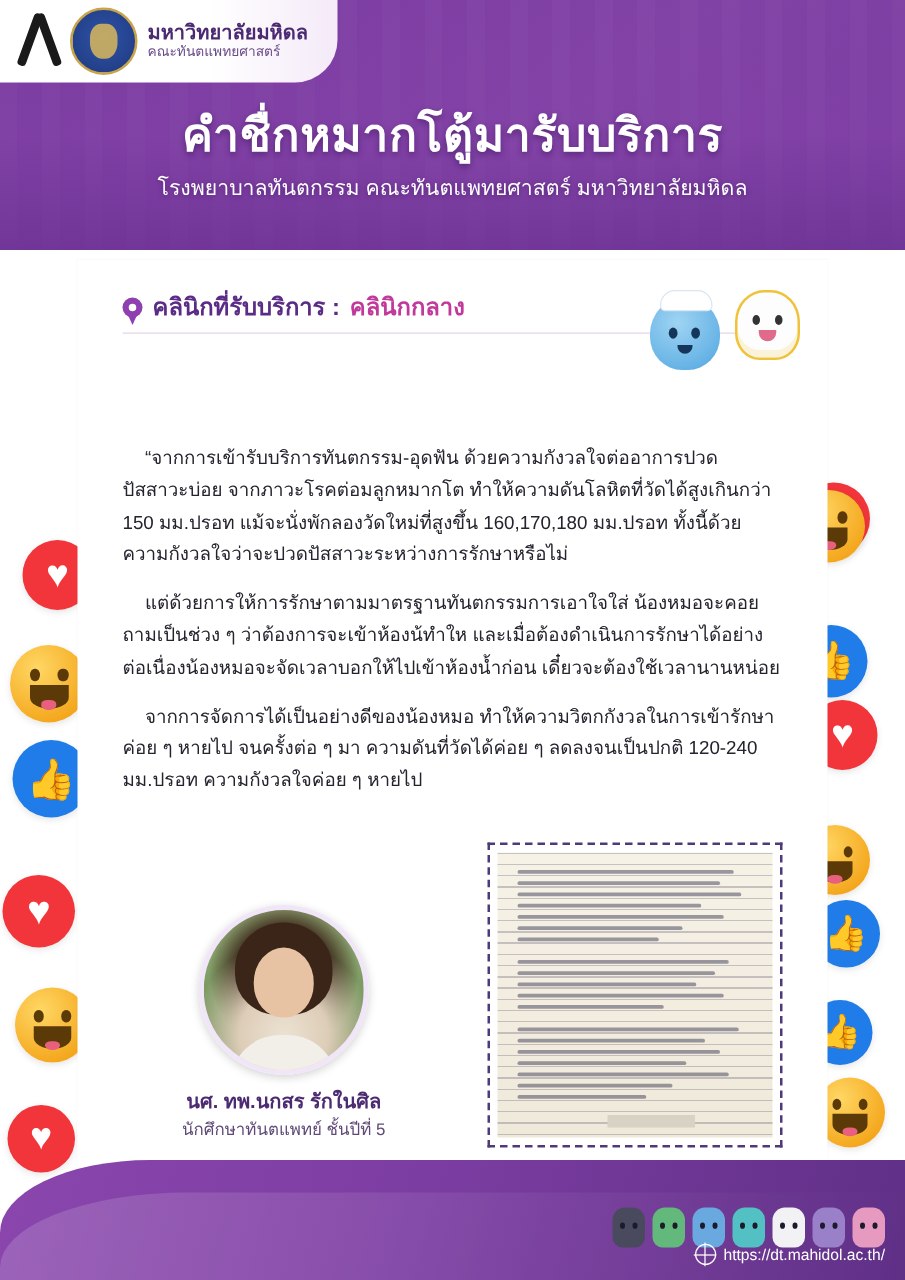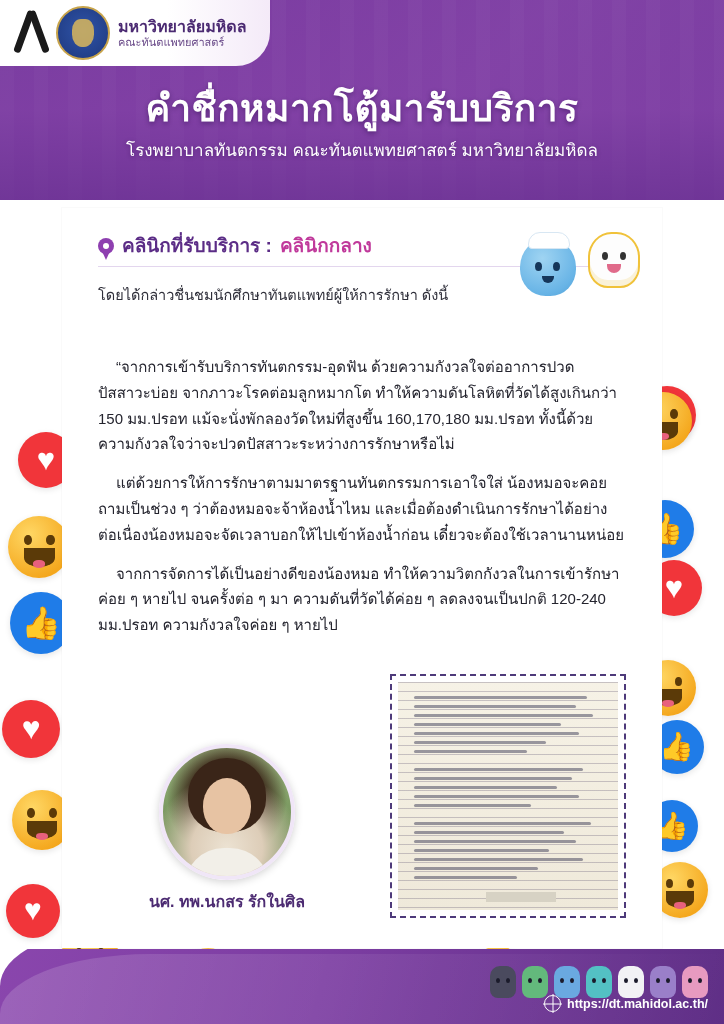--- a/index.html
+++ b/index.html
@@ -466,24 +466,23 @@
     width: 70px;
     height: 10px;
     background: #d7d2c4;
   }
 
   
   .footer {
     position: absolute;
     left: 0; bottom: 0;
     width: 724px;
-    height: 75px;
+    height: 96px;
     z-index: 4;
     overflow: hidden;
-    font-weight: bold;
   }
   .footer-wave {
     position: absolute;
     left: 0; bottom: 0;
     width: 724px; height: 96px;
     background: linear-gradient(105deg, #8a46ad 0%, #7c3da2 45%, #5f2f86 100%);
     border-top-left-radius: 120px 58px;
   }
   .footer-wave2 {
     position: absolute;
@@ -715,36 +714,36 @@
             <span class="m"></span>
         </div>
         <div class="mascot-tooth">
           <span class="e l"></span>
             <span class="e r"></span>
             <span class="m"></span>
         </div>
       </div>
 
       <div class="intro">
-        <div>โดยได้กล่าวชื่นชมนักศึกษาทันตแพทย์ผู้ให้การรักษา ดังนี้</div>
       </div>
 
       <div class="body-text">
         <p>“จากการเข้ารับบริการทันตกรรม-อุดฟัน ด้วยความกังวลใจต่ออาการปวดปัสสาวะบ่อย จากภาวะโรคต่อมลูกหมากโต ทำให้ความดันโลหิตที่วัดได้สูงเกินกว่า 150 มม.ปรอท แม้จะนั่งพักลองวัดใหม่ที่สูงขึ้น 160,170,180 มม.ปรอท ทั้งนี้ด้วยความกังวลใจว่าจะปวดปัสสาวะระหว่างการรักษาหรือไม่</p>
-        <p>แต่ด้วยการให้การรักษาตามมาตรฐานทันตกรรมการเอาใจใส่ น้องหมอจะคอยถามเป็นช่วง ๆ ว่าต้องหมอจะจ้าห้องน้ำไหม และเมื่อต้องดำเนินการรักษาได้อย่างต่อเนื่องน้องหมอจะจัดเวลาบอกให้ไปเข้าห้องน้ำก่อน เดี๋ยวจะต้องใช้เวลานานหน่อย</p>
+        <p>แต่ด้วยการให้การรักษาตามมาตรฐานทันตกรรมการเอาใจใส่ น้องหมอจะคอยถามเป็นช่วง ๆ ว่าต้องการจะเข้าห้องน้ทำให และเมื่อต้องดำเนินการรักษาได้อย่างต่อเนื่องน้องหมอจะจัดเวลาบอกให้ไปเข้าห้องน้ำก่อน เดี๋ยวจะต้องใช้เวลานานหน่อย</p>
         <p>จากการจัดการได้เป็นอย่างดีของน้องหมอ ทำให้ความวิตกกังวลในการเข้ารักษาค่อย ๆ หายไป จนครั้งต่อ ๆ มา ความดันที่วัดได้ค่อย ๆ ลดลงจนเป็นปกติ 120-240 มม.ปรอท ความกังวลใจค่อย ๆ หายไป</p>
       </div>
 
       <div class="profile">
         <div class="avatar">
           <span class="hair"></span>
           <span class="skin"></span>
           <span class="shirt"></span>
         </div>
         <div class="profile-name">นศ. ทพ.นกสร รักในศิล</div>
+        <div class="profile-role">นักศึกษาทันตแพทย์ ชั้นปีที่ 5</div>
       </div>
 
       <div class="note-frame">
         <div class="note-paper" id="note-paper">
             <div style="height: 3px; margin: 0px 0px 6px; width: 92%; background: rgba(40, 40, 70, 0.45); border-radius: 2px;"></div>
             <div style="height: 3px; margin: 0px 0px 6px; width: 86%; background: rgba(40, 40, 70, 0.45); border-radius: 2px;"></div>
             <div style="height: 3px; margin: 0px 0px 6px; width: 95%; background: rgba(40, 40, 70, 0.45); border-radius: 2px;"></div>
             <div style="height: 3px; margin: 0px 0px 6px; width: 78%; background: rgba(40, 40, 70, 0.45); border-radius: 2px;"></div>
             <div style="height: 3px; margin: 0px 0px 6px; width: 88%; background: rgba(40, 40, 70, 0.45); border-radius: 2px;"></div>
             <div style="height: 3px; margin: 0px 0px 6px; width: 70%; background: rgba(40, 40, 70, 0.45); border-radius: 2px;"></div>

